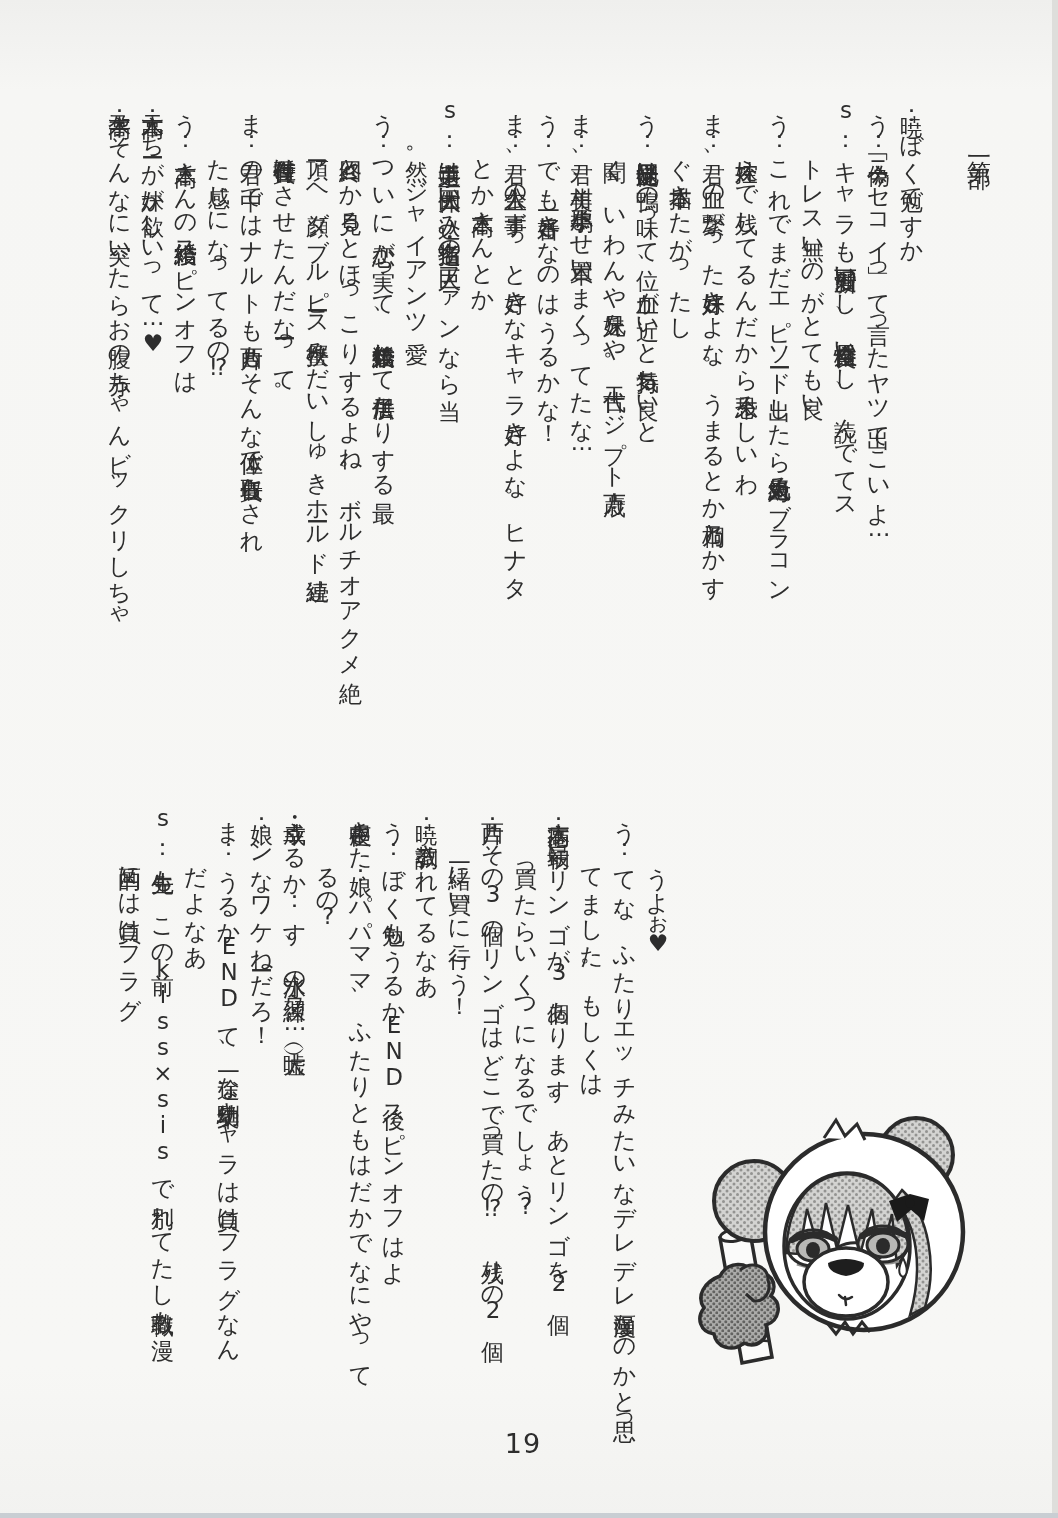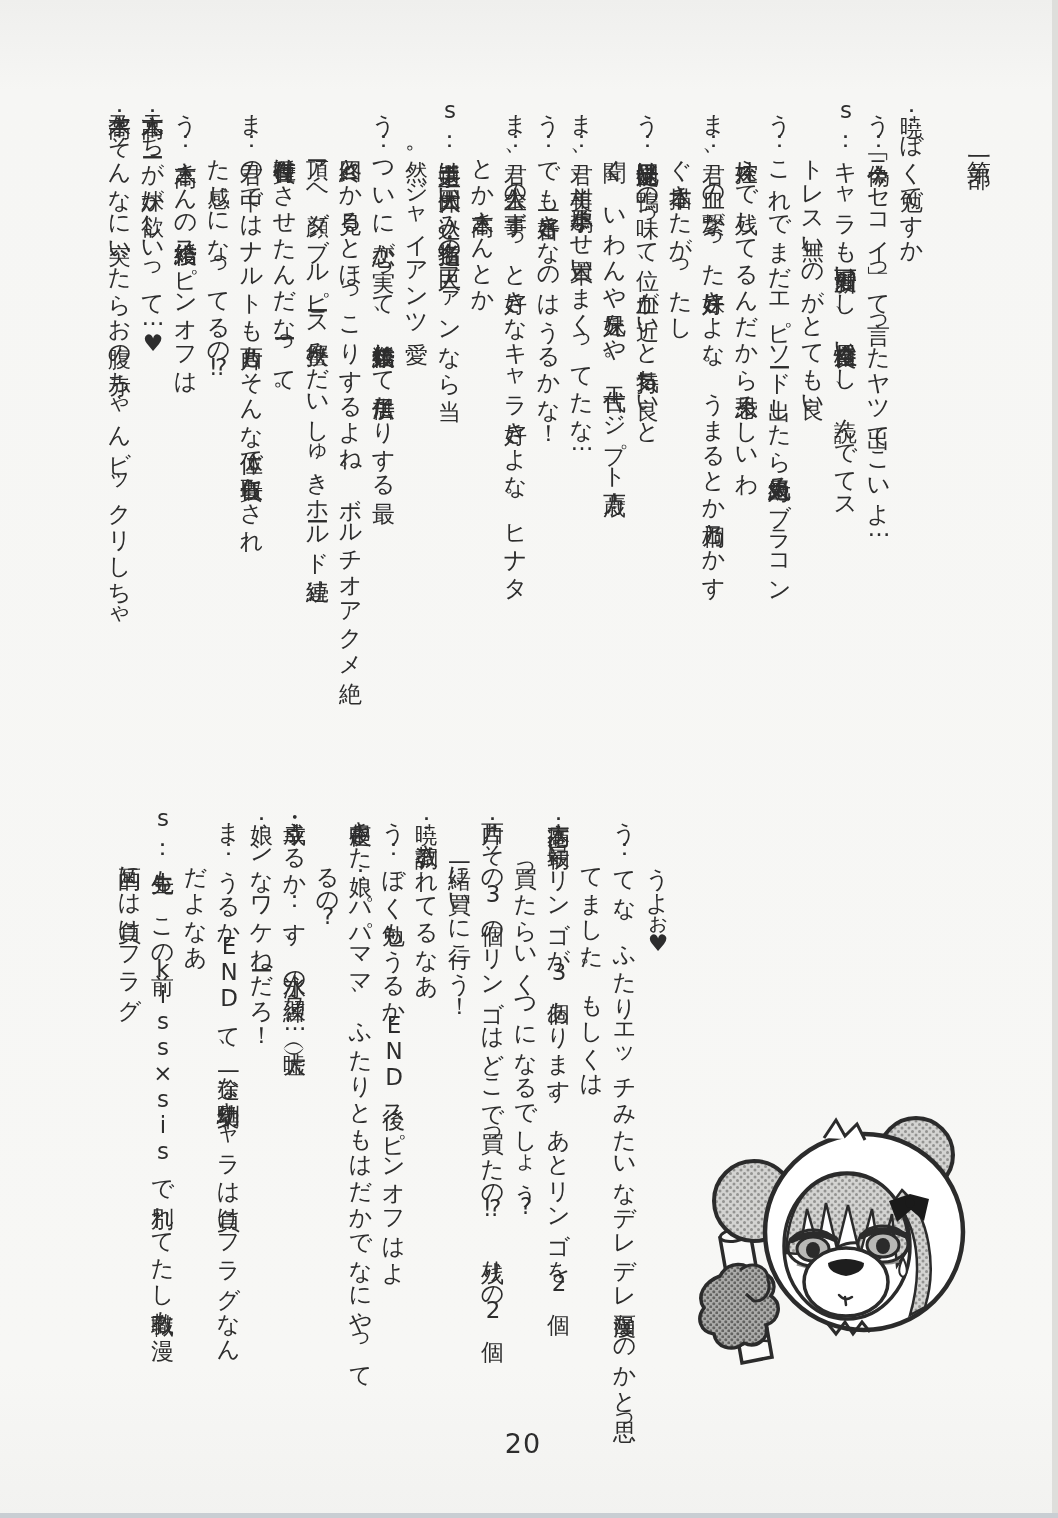--- a/index.html
+++ b/index.html
@@ -168,17 +168,17 @@
 
     <path d="M44,178 C52,163 72,163 78,176 C94,171 103,186 95,198
              C107,206 103,223 90,227 C94,241 80,251 68,245
              C56,255 40,249 38,236 C24,234 20,220 28,210
              C20,198 28,184 44,178 Z" fill="url(#ht2)" stroke="#2b2b2b" stroke-width="3.5"></path>
     <path d="M64,172 C76,162 92,168 92,182 C96,194 88,204 78,203 L70,196" fill="url(#ht2)" stroke="#2b2b2b" stroke-width="3"></path>
 
     <path d="M152,226 l8,10 l9,-12 l8,12 l9,-12 l8,10" fill="none" stroke="#2b2b2b" stroke-width="3"></path>
   </svg>
 
-  <div class="page-number">20</div>
+  <div class="page-number">19</div>
 
   <div class="scan-edge-right"></div>
   <div class="scan-edge-bottom"></div>
 </div>
 
 </body></html>

